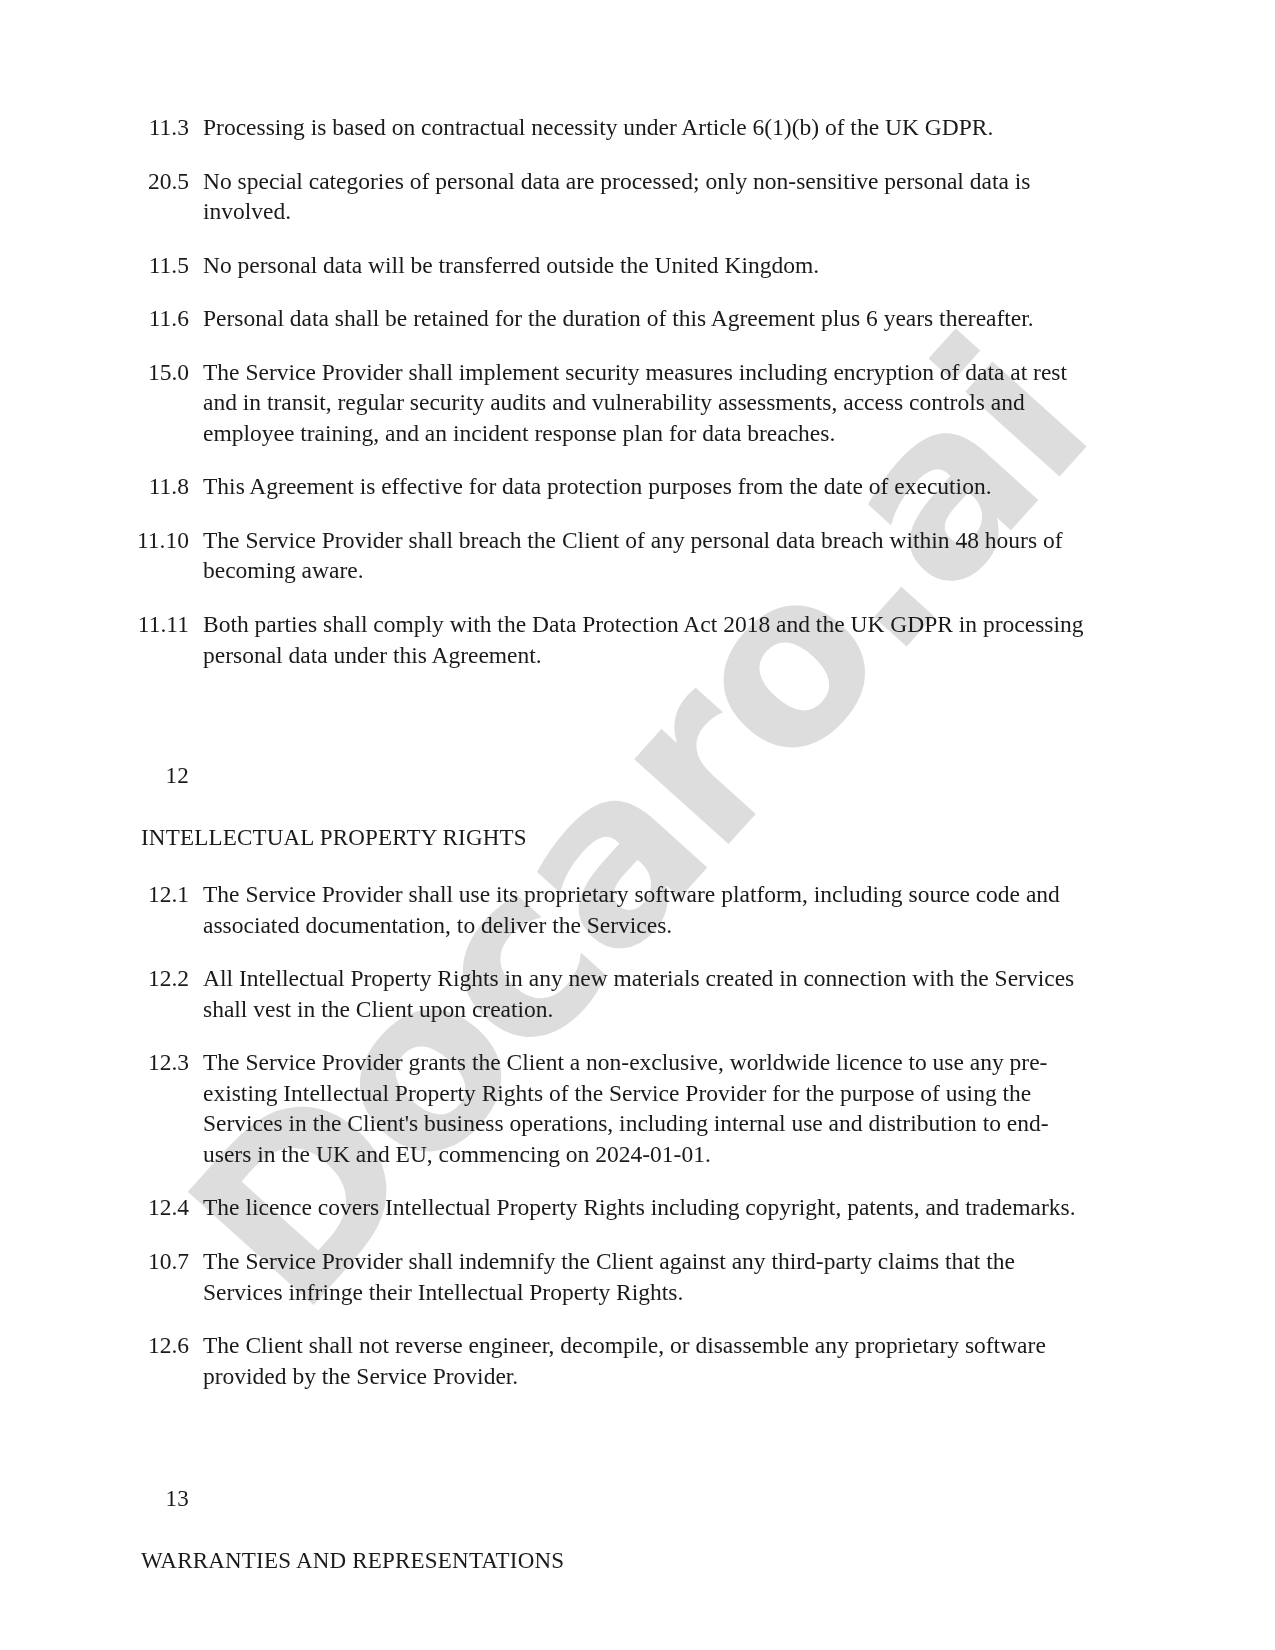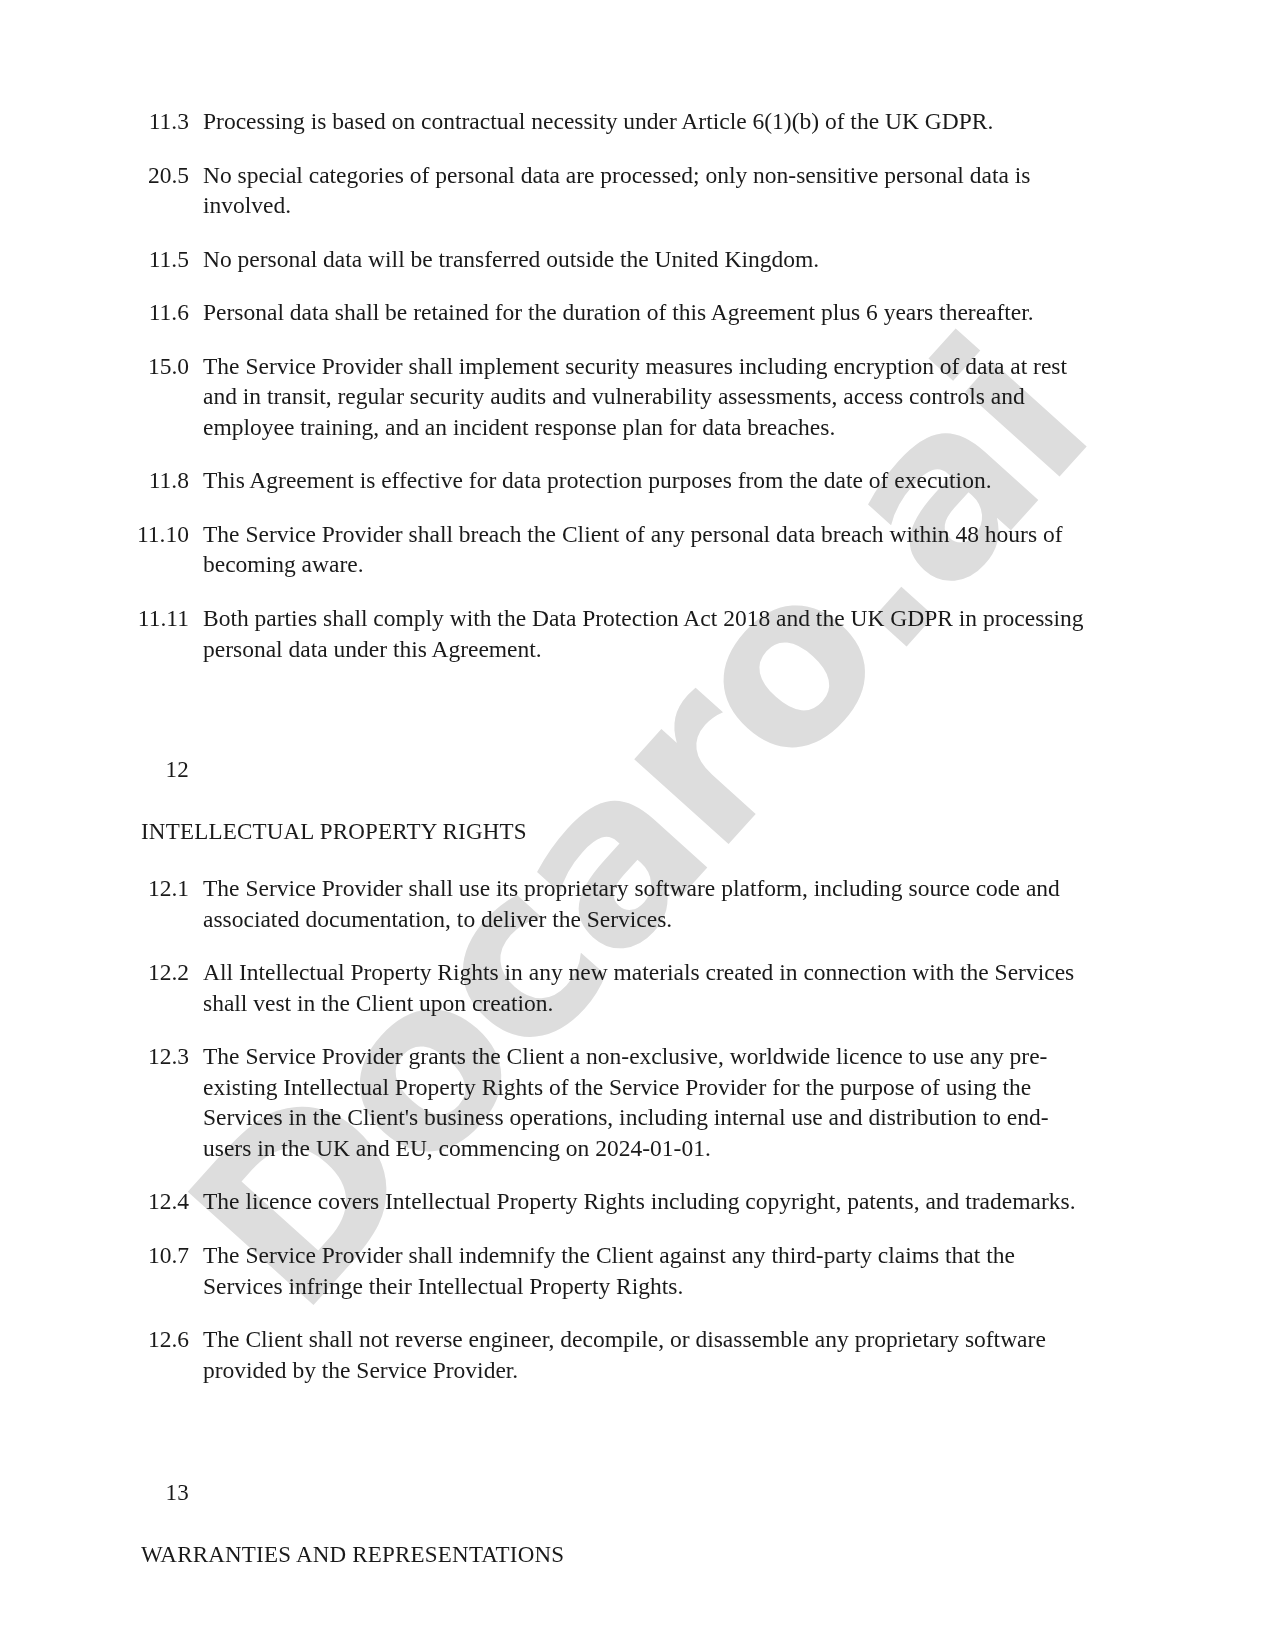--- a/index.html
+++ b/index.html
@@ -32,21 +32,21 @@
     user-select: none;
     pointer-events: none;
     z-index: 0;
     line-height: 1;
   }
 
   
   .content {
     position: absolute;
     left: 0;
-    top: 8px;
+    top: 14px;
     width: 1275px;
     padding: 98px 118px 0 127px;
     box-sizing: border-box;
     z-index: 2;
   }
 
   
   .clause {
     position: relative;
     display: flex;

